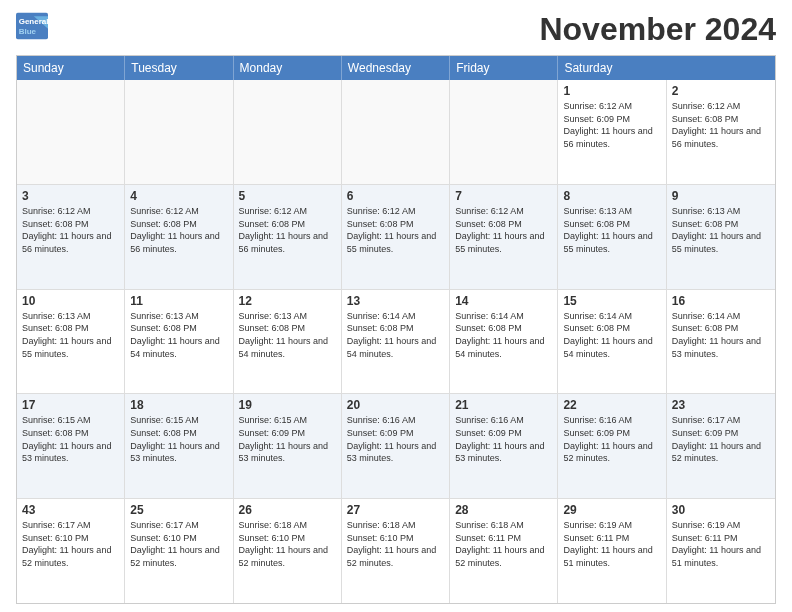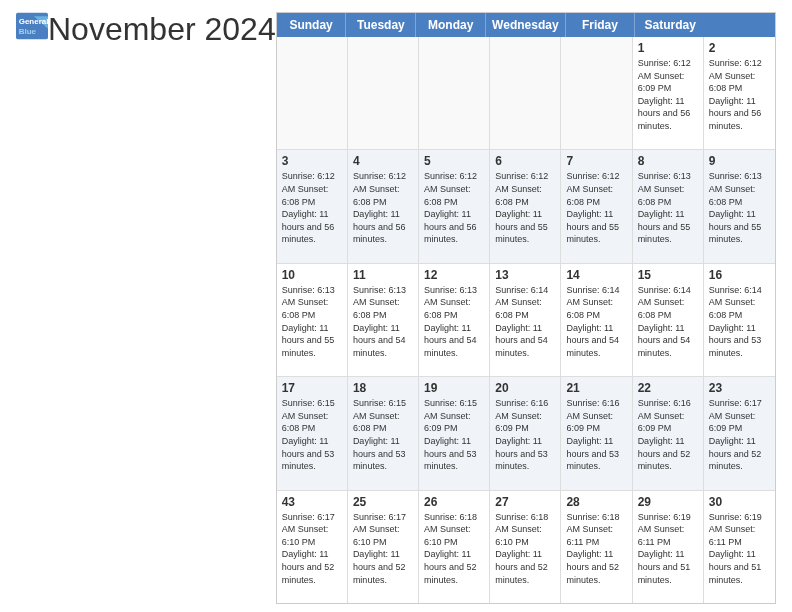--- a/index.html
+++ b/index.html
@@ -8,21 +8,21 @@
       background: #fff;
       width: 792px;
       height: 612px;
       overflow: hidden;
     }
     .container {
       width: 792px;
       height: 612px;
       padding: 12px 16px 8px 16px;
       display: flex;
-      flex-direction: row;
+      flex-direction: column;
     }
     .header {
       display: flex;
       justify-content: space-between;
       align-items: flex-start;
       margin-bottom: 8px;
     }
     .logo {
       display: flex;
       align-items: center;
@@ -30,21 +30,21 @@
     }
     .logo-icon {
       width: 32px;
       height: 28px;
     }
     .title-block {
       text-align: right;
     }
     .month-title {
       font-size: 32px;
-      font-weight: normal;
+      font-weight: bold;
       color: #333;
       line-height: 1.1;
       text-align: center;
     }
     .location {
       font-size: 14px;
       color: #555;
     }
     .calendar {
       flex: 1;
@@ -52,24 +52,24 @@
       flex-direction: column;
       border: 1px solid #ccc;
     }
     .cal-header {
       display: grid;
       grid-template-columns: repeat(7, 1fr);
       background: #4a7fc1;
     }
     .cal-header-cell {
       color: #fff;
-      font-weight: bold;
+      font-weight: normal;
       font-size: 12px;
       padding: 5px 6px;
-      text-align: center;
+      text-align: left;
       border-right: 1px solid rgba(255,255,255,0.3);
     }
     .cal-header-cell:last-child { border-right: none; }
     .cal-body {
       display: flex;
       flex-direction: column;
       flex: 1;
     }
     .cal-row {
       display: grid;

